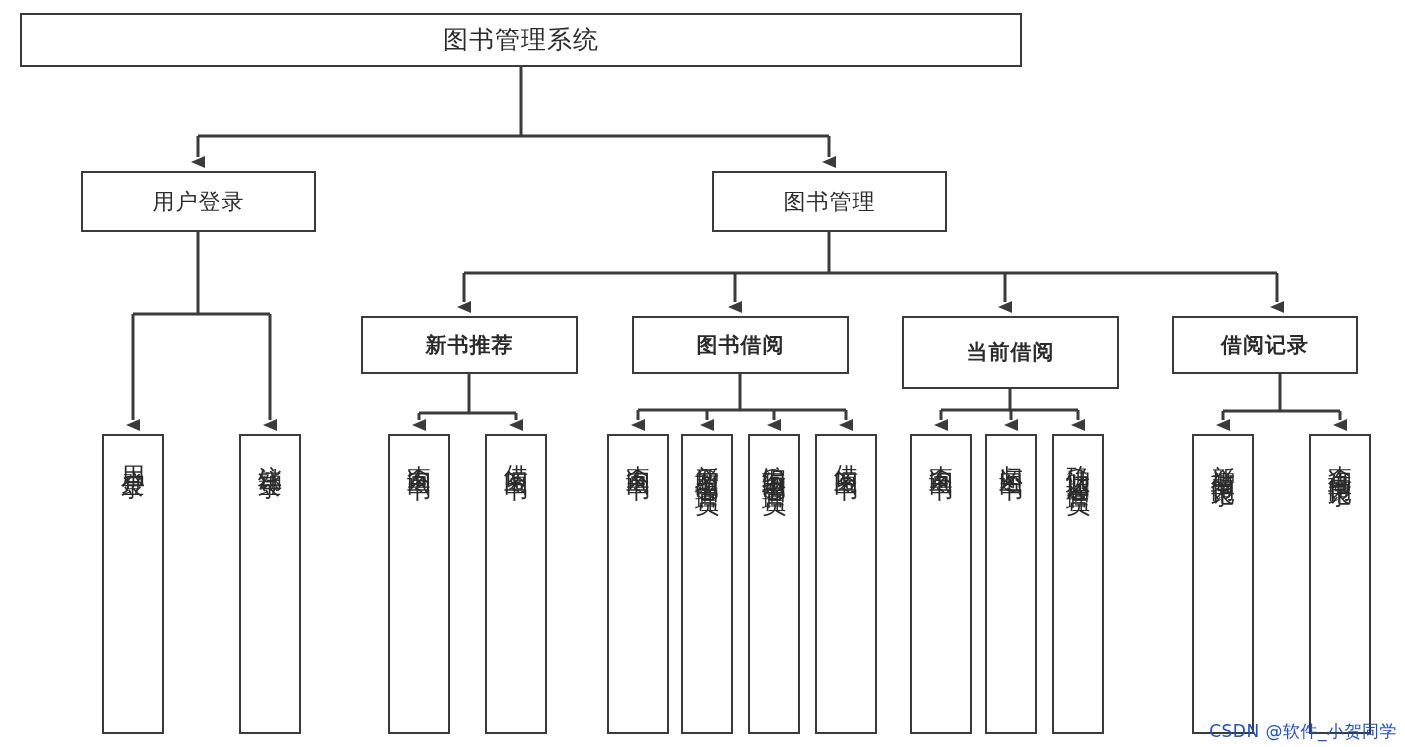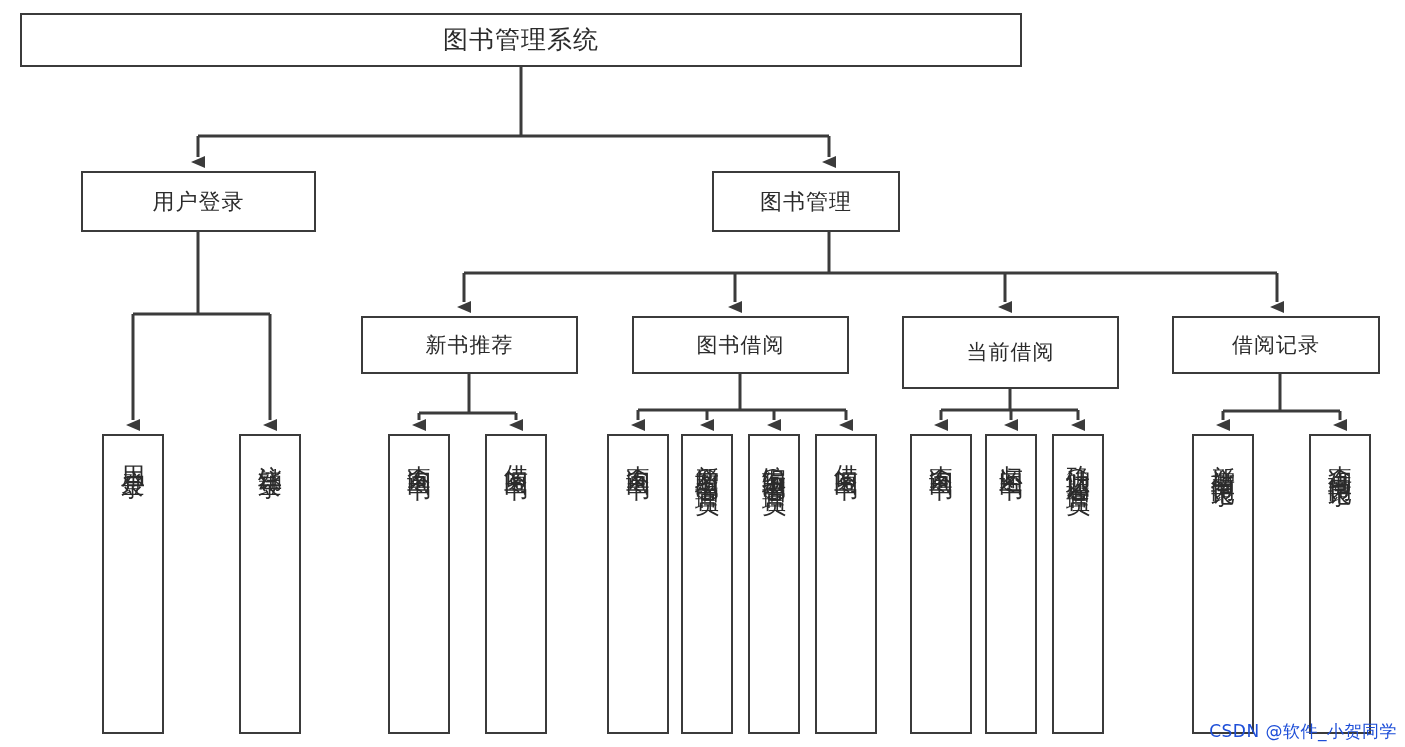--- a/index.html
+++ b/index.html
@@ -14,21 +14,21 @@
     position:absolute;box-sizing:border-box;
     background:#ffffff;border:2px solid #3b3b3b;
     display:flex;align-items:center;justify-content:center;text-align:center;
   }
   .node-label{
     color:#2b2b2b;line-height:1.05;white-space:nowrap;
     letter-spacing:1px;
   }
   .lvl0 .node-label{font-size:25px;}
   .lvl1 .node-label{font-size:22px;}
-  .lvl2 .node-label{font-size:21px;}
+  .lvl2 .node-label{font-size:21px;font-weight:bold;}
   .leaf{padding-top:10px;align-items:flex-start;}
   .leaf .node-label{
     writing-mode:vertical-rl;text-orientation:upright;
     font-size:24px;letter-spacing:4px;line-height:1;
     white-space:normal;
   }
   #watermark{
     position:absolute;right:8px;bottom:4px;
     font-size:17px;color:#1d4ed8;letter-spacing:.5px;
     font-family:"DejaVu Sans","Liberation Sans",sans-serif;
@@ -83,33 +83,33 @@
       </g>
   </svg>
 
   <div id="nodes-layer">
       <div class="node-box lvl0" style="left: 20px; top: 13px; width: 1002px; height: 54px;">
         <span class="node-label">图书管理系统</span>
       </div>
       <div class="node-box lvl1" style="left: 81px; top: 171px; width: 235px; height: 61px;">
         <span class="node-label">用户登录</span>
       </div>
-      <div class="node-box lvl1" style="left: 712px; top: 171px; width: 188px; height: 61px;">
+      <div class="node-box lvl1" style="left: 712px; top: 171px; width: 235px; height: 61px;">
         <span class="node-label">图书管理</span>
       </div>
       <div class="node-box lvl2" style="left: 361px; top: 316px; width: 217px; height: 58px;">
         <span class="node-label">新书推荐</span>
       </div>
       <div class="node-box lvl2" style="left: 632px; top: 316px; width: 217px; height: 58px;">
         <span class="node-label">图书借阅</span>
       </div>
       <div class="node-box lvl2" style="left: 902px; top: 316px; width: 217px; height: 73px;">
         <span class="node-label">当前借阅</span>
       </div>
-      <div class="node-box lvl2" style="left: 1172px; top: 316px; width: 208px; height: 58px;">
+      <div class="node-box lvl2" style="left: 1172px; top: 316px; width: 186px; height: 58px;">
         <span class="node-label">借阅记录</span>
       </div>
       <div class="node-box lvl3 leaf" style="left: 102px; top: 434px; width: 62px; height: 300px;">
         <span class="node-label">用户登录</span>
       </div>
       <div class="node-box lvl3 leaf" style="left: 239px; top: 434px; width: 62px; height: 300px;">
         <span class="node-label">注销登录</span>
       </div>
       <div class="node-box lvl3 leaf" style="left: 388px; top: 434px; width: 62px; height: 300px;">
         <span class="node-label">查询图书</span>

